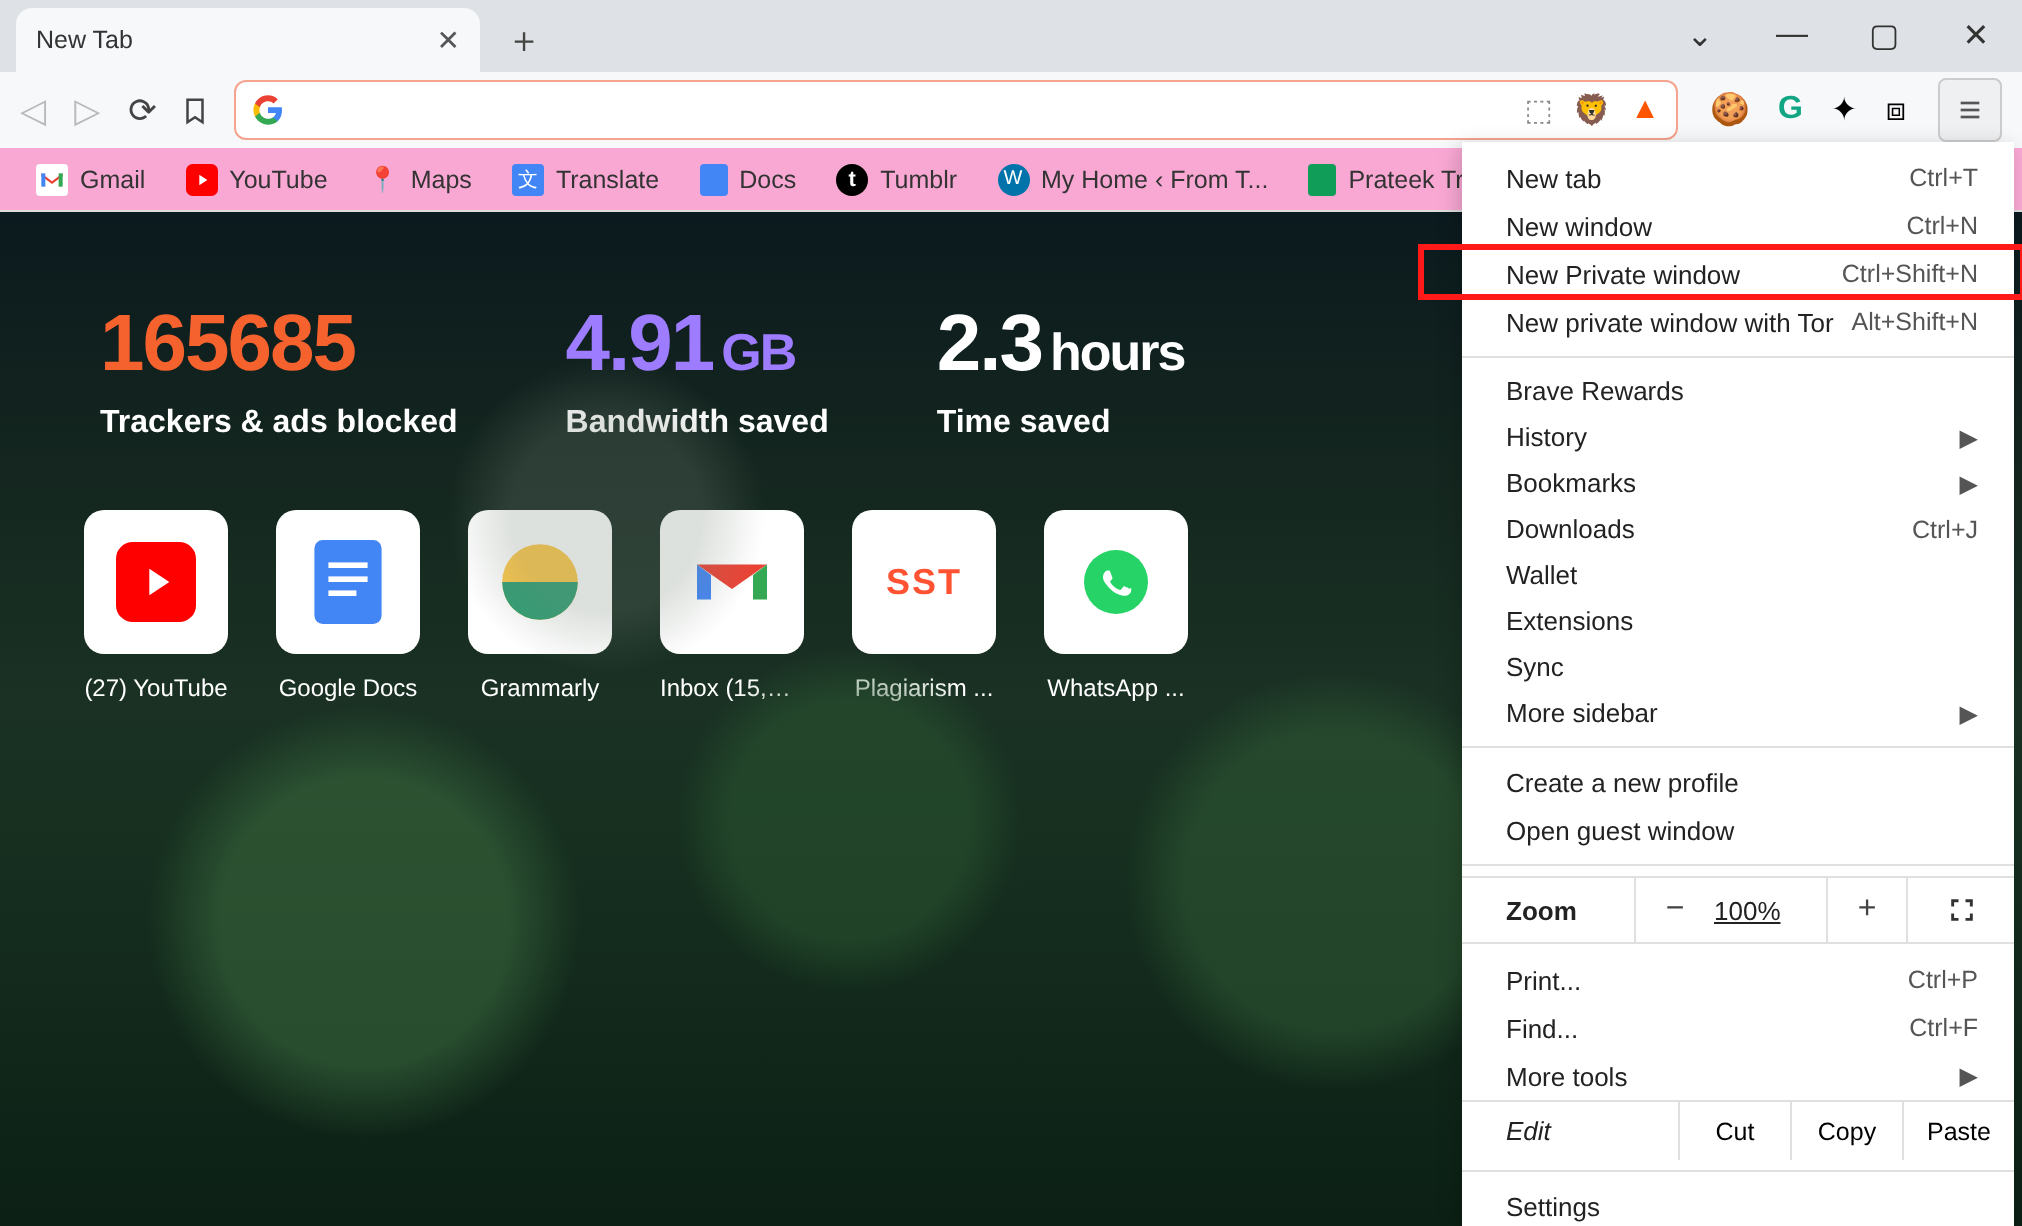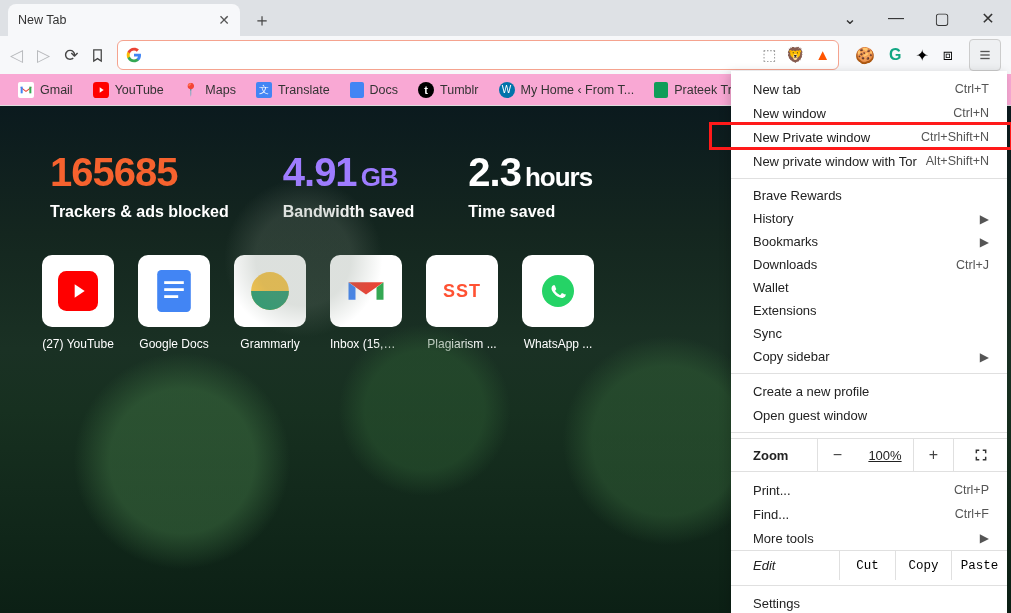--- a/index.html
+++ b/index.html
@@ -49,25 +49,25 @@
   .menu { position:absolute; top:71px; right:4px; width:276px; bottom:0; background:#fff; box-shadow:-2px 2px 10px rgba(0,0,0,.18); font-size:13px; color:#222; overflow:hidden;}
   .m-item { height:24px; padding:0 18px 0 22px; display:flex; align-items:center; justify-content:space-between; cursor:pointer;}
   .m-item.tight{height:23px;}
   .m-item .sc{ color:#555; font-size:12.5px;}
   .m-item .chev{ color:#555; font-size:12px;}
   .m-sep{ height:1px; background:#e0e0e0; margin:5px 0;}
   .m-highlight{ position:absolute; border:3px solid #ff1a1a; pointer-events:none;}
   .m-zoom { display:flex; align-items:center; border-top:1px solid #e0e0e0;border-bottom:1px solid #e0e0e0; height:34px;}
   .m-zoom .lbl{ padding-left:22px; flex:1;font-weight:bold;}
   .m-zoom button{ width:40px; height:100%; background:#fff; border:none; border-left:1px solid #e0e0e0; cursor:pointer; font-size:16px; color:#444;}
-  .m-zoom .pct{ width:56px; text-align:center; font-size:13px;text-decoration:underline;}
+  .m-zoom .pct{ width:56px; font-size:13px;text-decoration:underline;}
   .m-zoom .full{ width:54px; display:flex;align-items:center;justify-content:center;}
   .m-edit{ display:flex; align-items:center; height:30px; border-top:1px solid #e0e0e0;}
   .m-edit .lbl{ padding-left:22px; flex:1;font-style:italic;}
-  .m-edit button{ flex:0 0 56px; height:100%; background:#fff; border:none; border-left:1px solid #e0e0e0; cursor:pointer; font-size:12.5px;font-family:Liberation Mono, monospace;}
+  .m-edit button{ flex:0 0 56px; height:100%; background:#fff; border:none; border-left:1px solid #e0e0e0; cursor:pointer; font-size:12.5px;}
   svg{display:block;}
 </style>
 </head>
 <body>
 
 <div class="titlebar">
   <div class="tab">
     <span class="tab-title">New Tab</span>
     <span class="tab-x">✕</span>
   </div>
@@ -278,21 +278,21 @@
     <div class="m-item tight">
       <span>Wallet</span>
     </div>
     <div class="m-item tight">
       <span>Extensions</span>
     </div>
     <div class="m-item tight">
       <span>Sync</span>
     </div>
     <div class="m-item tight">
-      <span>Copy sidebar</span>
+      <span>More sidebar</span>
       <span class="chev">▶</span>
     </div>
     <div class="m-sep"></div>
     <div class="m-item">
       <span>Create a new profile</span>
     </div>
     <div class="m-item">
       <span>Open guest window</span>
     </div>
     <div class="m-sep"></div>

